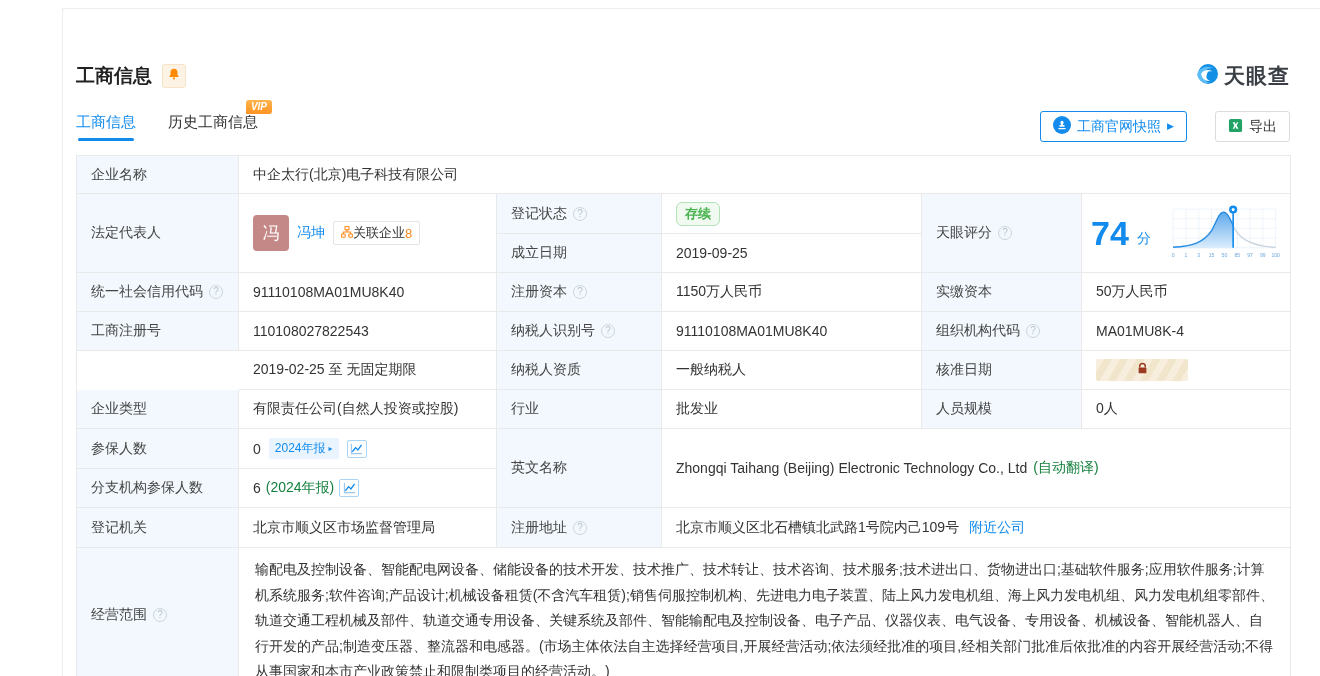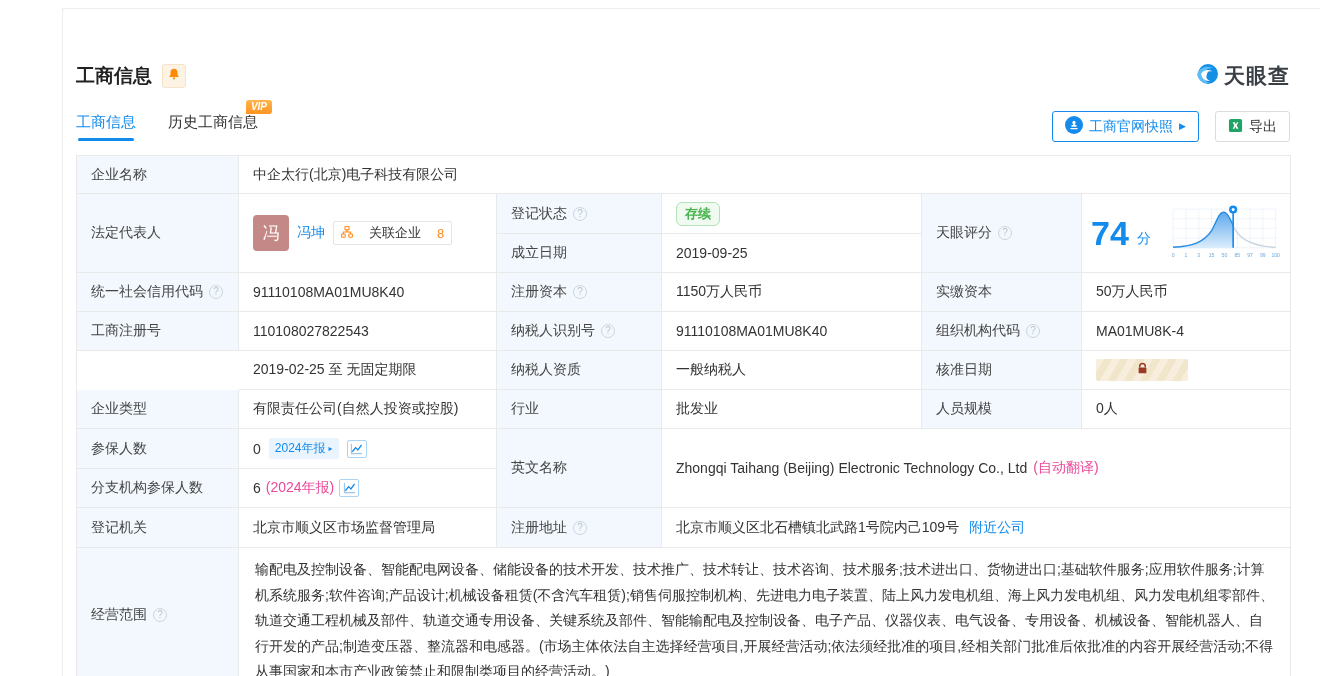--- a/index.html
+++ b/index.html
@@ -19,45 +19,45 @@
   
   .tabs-row { margin-top:20px; display:flex; justify-content:space-between; align-items:center; }
   .tabs { display:flex; gap:32px; align-items:flex-end; }
   .tab { position:relative; font-size:15px; color:#333; padding-bottom:9px; cursor:pointer; }
   .tab.active { color:#128bed; }
   .tab.active::after { content:""; position:absolute; left:2px; right:2px; bottom:0;
                        height:3px; background:#128bed; border-radius:2px; }
   .vip-badge { position:absolute; top:-13px; right:-14px; background:linear-gradient(180deg,#ffb44d,#ff9423);
                color:#fff; font-size:10px; font-weight:bold; font-style:italic;
                padding:1px 5px 2px; border-radius:3px 3px 3px 0; }
-  .actions { display:flex; gap:16px; }
+  .actions { display:flex; gap:28px; }
   .btn { height:31px; display:flex; align-items:center; gap:6px; padding:0 12px;
          border-radius:3px; font-size:14px; background:#fff; cursor:pointer; }
   .btn-snapshot { border:1px solid #128bed; color:#128bed; }
   .btn-export { border:1px solid #dcdcdc; color:#333; }
   .caret { font-size:9px; line-height:1; }
   
   .biz-table { margin-top:13px; display:grid; width:1215px; height:572px;
                grid-template-columns:162px 258px 165px 260px 160px 1fr;
                grid-template-rows:38px 40px 39px 39px 39px 39px 39px 40px 39px 40px auto;
                border-top:1px solid #e9e9e9; border-left:1px solid #e9e9e9; font-size:14px; }
   .cell { border-right:1px solid #e9e9e9; border-bottom:1px solid #e9e9e9;
           display:flex; align-items:center; padding:0 14px; background:#fff; min-width:0; }
   .lbl { background:#f2f8fd; color:#454545; gap:6px; }
   .help { width:14px; height:14px; border:1px solid #ccd6de; color:#b9c4cd; border-radius:50%;
           font-size:10px; line-height:12px; text-align:center; flex:0 0 auto; cursor:pointer; }
   .link { color:#128bed; cursor:pointer; text-decoration:none; }
-  .gray { color:#ec4899; }
+  .gray { color:#15803d; }
   .scope-cell { display:block; padding:9px 16px; line-height:25.5px; color:#333; }
   
   .status-badge { background:#f0faf0; border:1px solid #b3e2b8; color:#48b24e;
                   font-size:13px; padding:2px 8px; border-radius:6px;font-weight:bold; }
   .avatar { width:36px; height:36px; border-radius:4px; background:#c48886; color:#fff;
             font-size:17px; display:flex; align-items:center; justify-content:center; flex:0 0 auto; }
-  .rel-badge { display:flex; align-items:center; gap:16px; border:1px solid #e5e5e5; border-radius:2px;
+  .rel-badge { display:flex; align-items:center; gap:0; border:1px solid #e5e5e5; border-radius:2px;
                padding:2px 7px; font-size:13px; cursor:pointer; background:#fff; }
   .rel-count { color:#ff8a1e; }
   .score-num { font-size:34px; font-weight:bold; color:#128bed; line-height:1; }
   .score-unit { font-size:14px; color:#128bed; margin:12px 6px 0 2px; }
   .report-badge { background:#e9f4fe; color:#128bed; font-size:12px; padding:2px 6px;
                   border-radius:2px; display:flex; align-items:center; gap:3px; cursor:pointer; }
   .trend-btn { width:20px; height:18px; border:1px solid #a9d4f5; border-radius:2px;
                display:flex; align-items:center; justify-content:center; cursor:pointer; background:#fff; }
   .lock-box { width:92px; height:22px; border-radius:2px; display:flex; align-items:center; justify-content:center;
               background:repeating-linear-gradient(120deg,#f7eedd 0 7px,#f1e5cc 7px 14px); cursor:pointer; }

